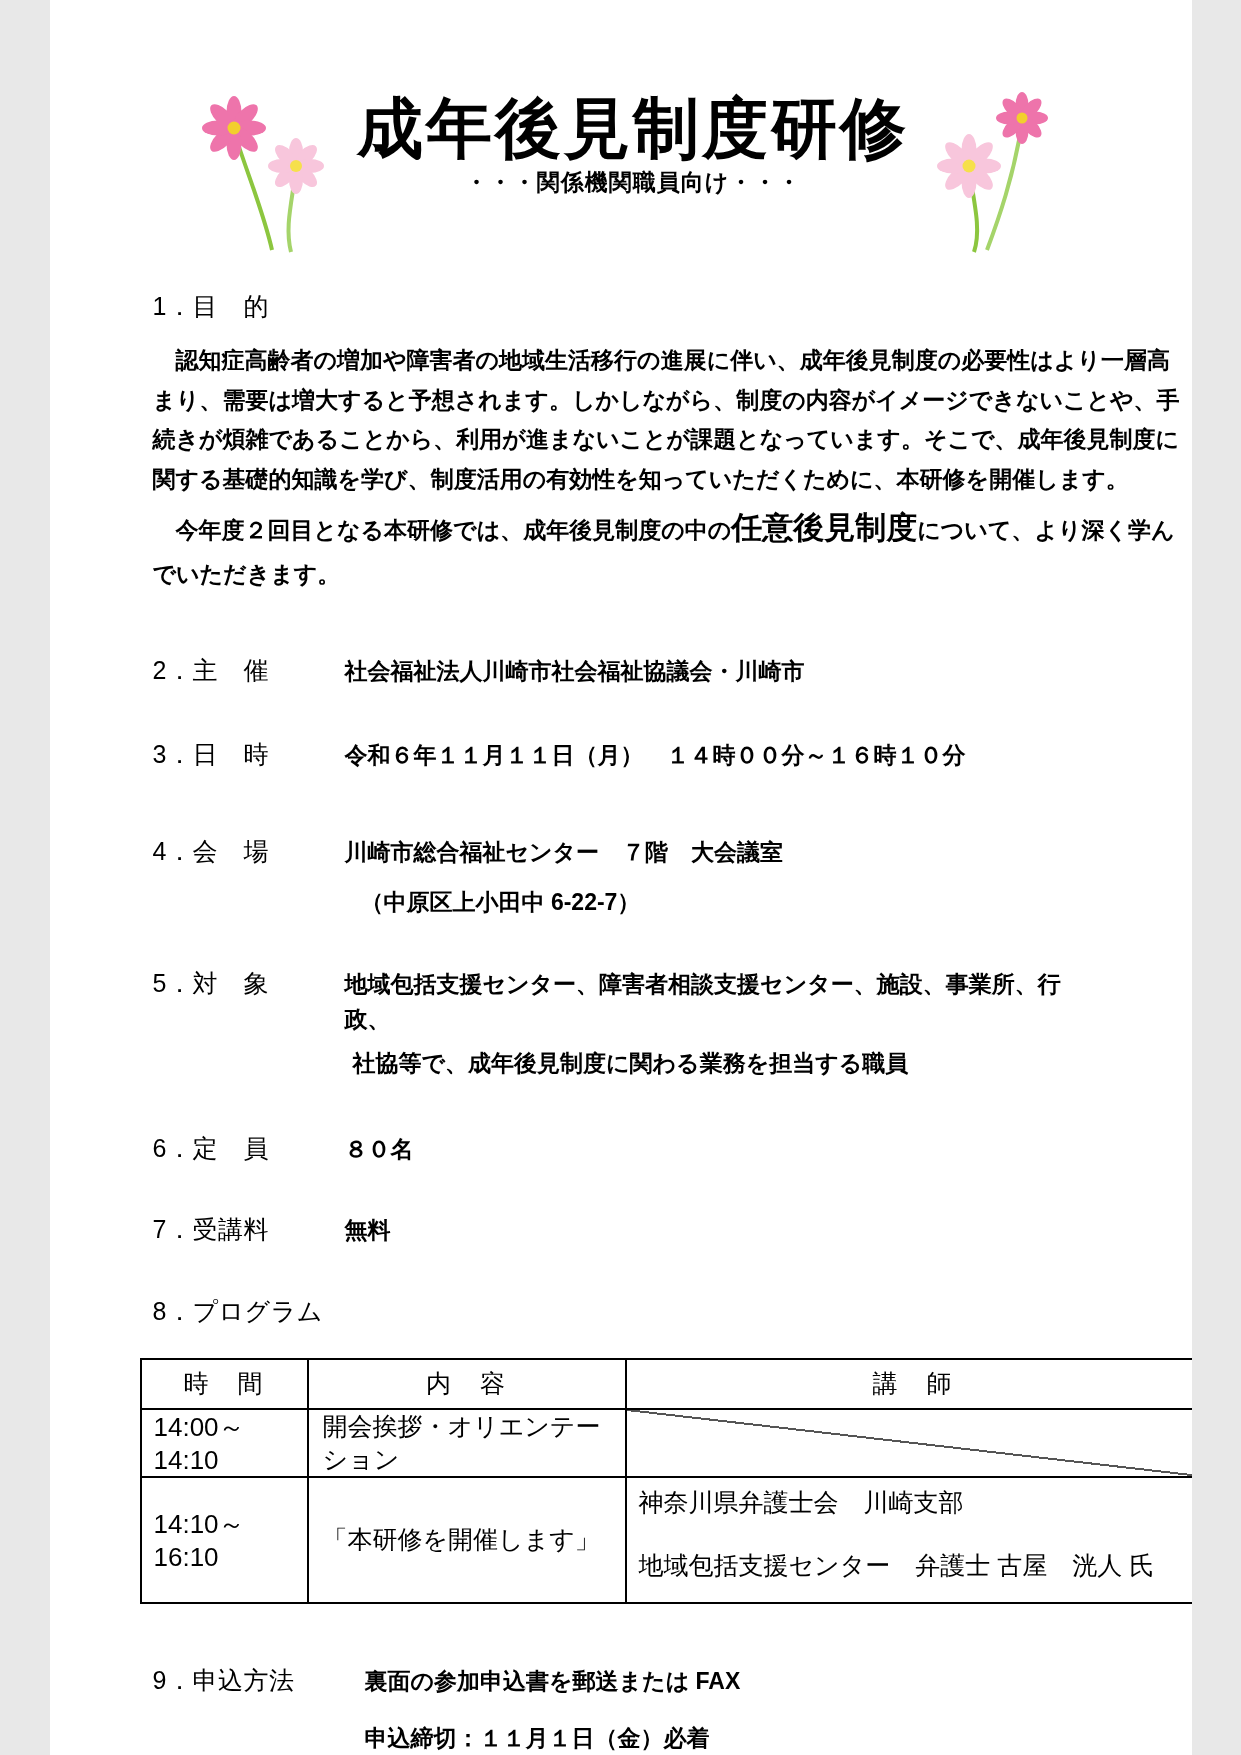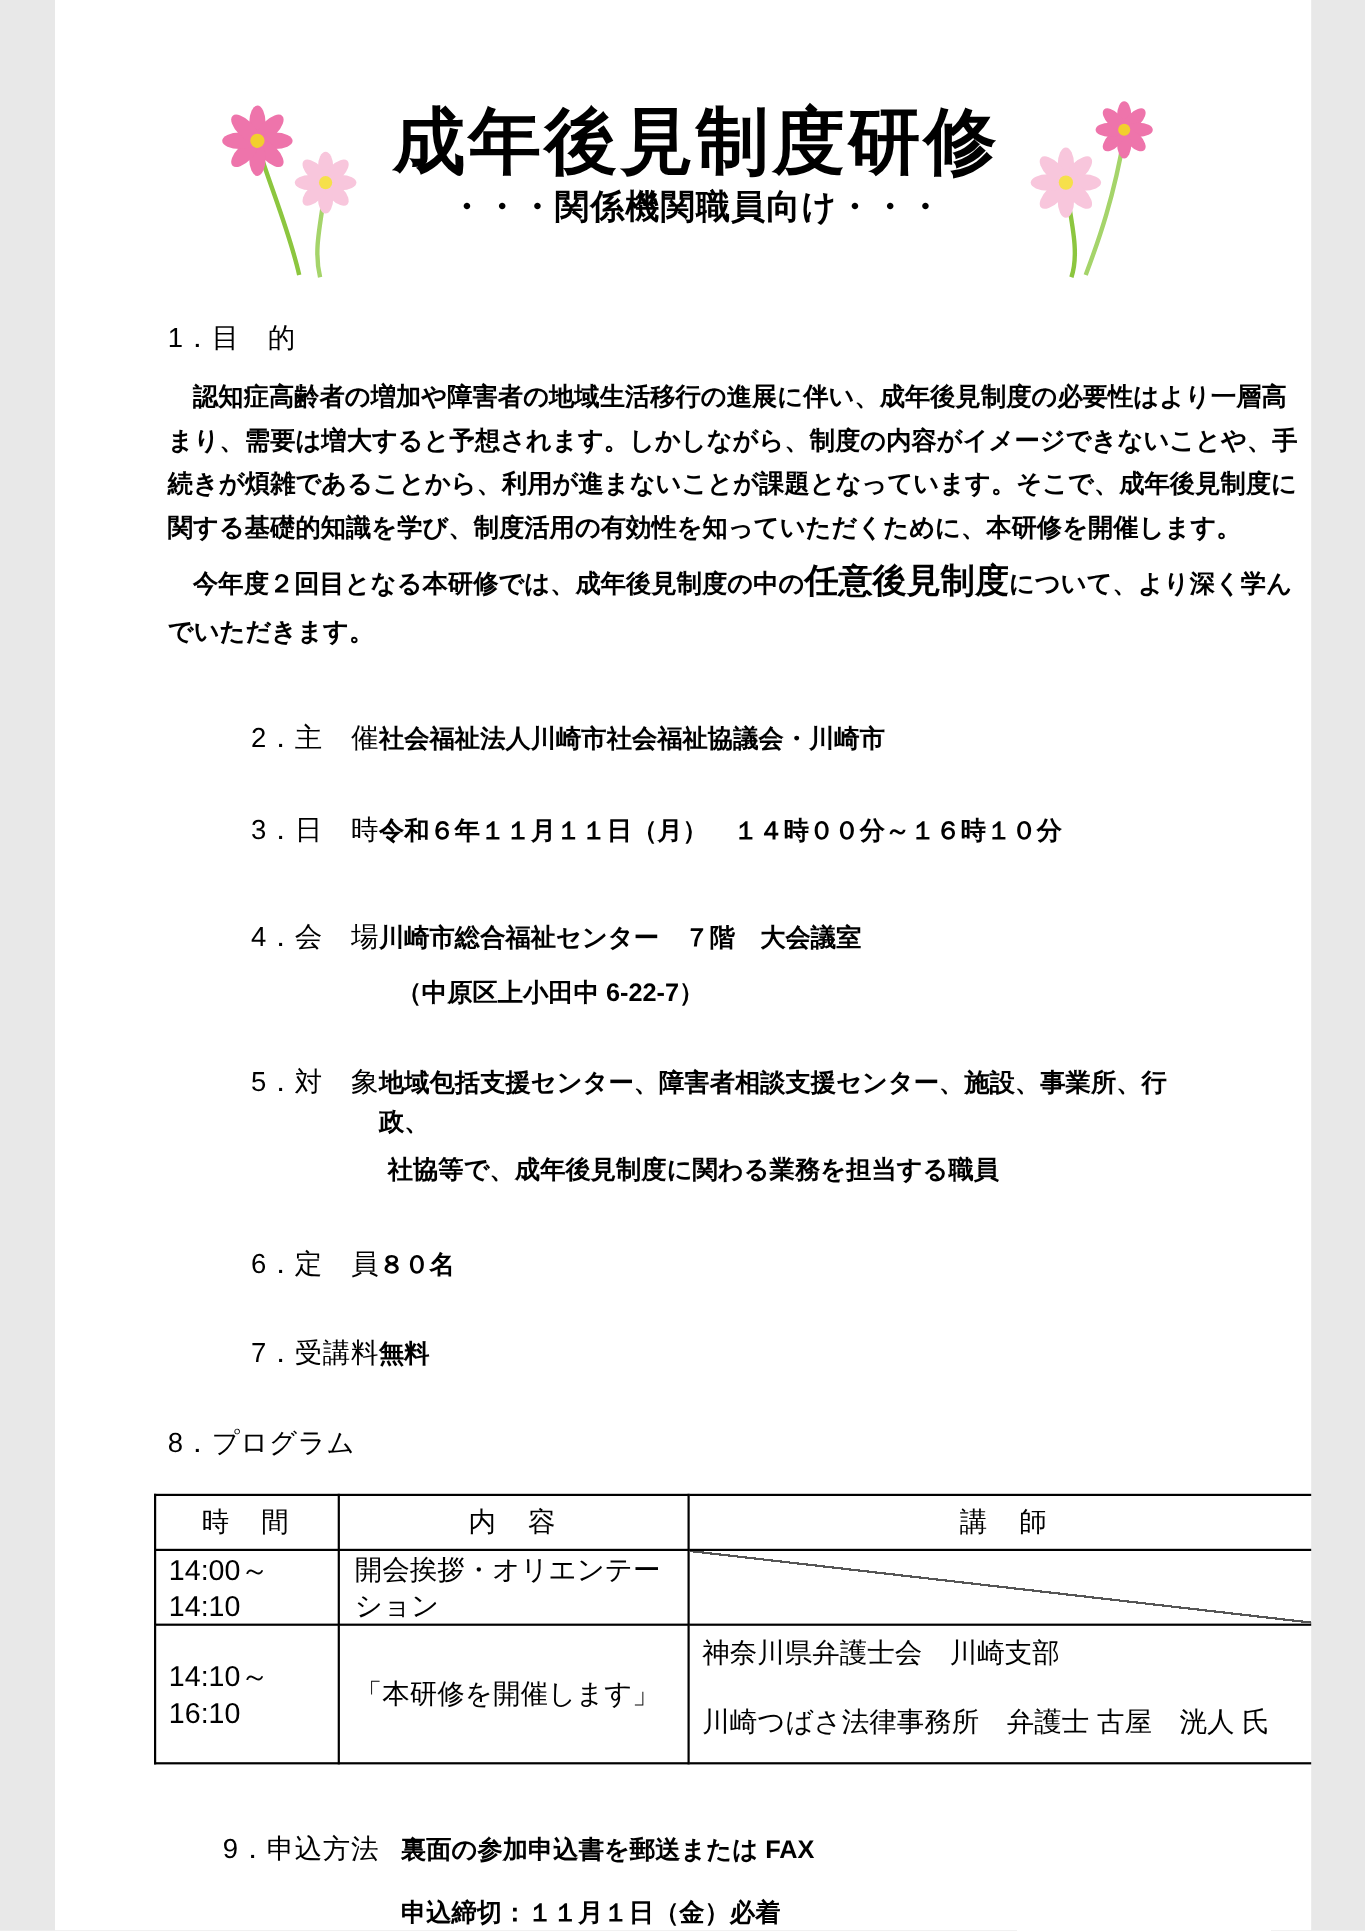--- a/index.html
+++ b/index.html
@@ -18,37 +18,37 @@
   
   .title-block {
     display: flex; justify-content: center; align-items: flex-start;
     margin-top: 86px; gap: 10px; height: 168px;
   }
   .title-text { text-align: center; padding-top: 8px; }
   .main-title {
     font-size: 66px; font-weight: 900; letter-spacing: 3px; line-height: 1.05;
   }
   .subtitle {
-    font-size: 31px; font-weight: 800; margin-top: 4px; letter-spacing: 1px;
+    font-size: 23px; font-weight: 800; margin-top: 4px; letter-spacing: 1px;
   }
   .flowers { flex-shrink: 0; }
 
   
   .purpose { margin-top: 36px; }
   .sec-label { font-size: 25px; font-weight: 400; letter-spacing: 0.5px; }
   .purpose p {
     font-size: 23px; font-weight: 700; line-height: 1.72;
     text-indent: 1em; margin-top: 18px; width: 1035px;
   }
   .purpose p.second { margin-top: 2px; }
   .em-large { font-size: 31px; font-weight: 800; }
 
   
   .info-row { display: flex; align-items: baseline; }
-  .info-label { width: 192px; flex-shrink: 0; font-size: 25px; font-weight: 400; letter-spacing: 0.5px; text-align: right; }
+  .info-label { width: 192px; flex-shrink: 0; font-size: 25px; font-weight: 400; letter-spacing: 0.5px; }
   .info-value { font-size: 23px; font-weight: 700; line-height: 1.55; }
   .mt-host    { margin-top: 60px; }
   .mt-date    { margin-top: 48px; }
   .mt-venue   { margin-top: 62px; }
   .mt-target  { margin-top: 46px; }
   .mt-cap     { margin-top: 50px; }
   .mt-fee     { margin-top: 46px; }
   .mt-prog    { margin-top: 46px; }
   .mt-apply   { margin-top: 60px; gap: 20px; }
   .sub-line { margin-top: 14px; margin-left: 16px; }
@@ -227,21 +227,21 @@
             <td class="cell-content">開会挨拶・オリエンテーション</td>
             <td class="diag-td">
               <div class="diag"></div>
             </td>
           </tr>
           <tr class="row-2">
             <td class="cell-time">14:10～16:10</td>
             <td class="cell-content">「本研修を開催します」</td>
             <td class="cell-lecturer">
               <div>神奈川県弁護士会　川崎支部</div>
-              <div class="lect-line2">川崎つばさ法律事務所　弁護士 古屋　洸人 氏</div>
+              <div class="lect-line2">地域包括支援センター　弁護士 古屋　洸人 氏</div>
             </td>
           </tr>
         </tbody>
       </table>
     </section>
 
     <div class="info-row mt-apply">
       <div class="info-label">9．申込方法</div>
       <div class="info-value">
         <div>裏面の参加申込書を郵送または FAX</div>

